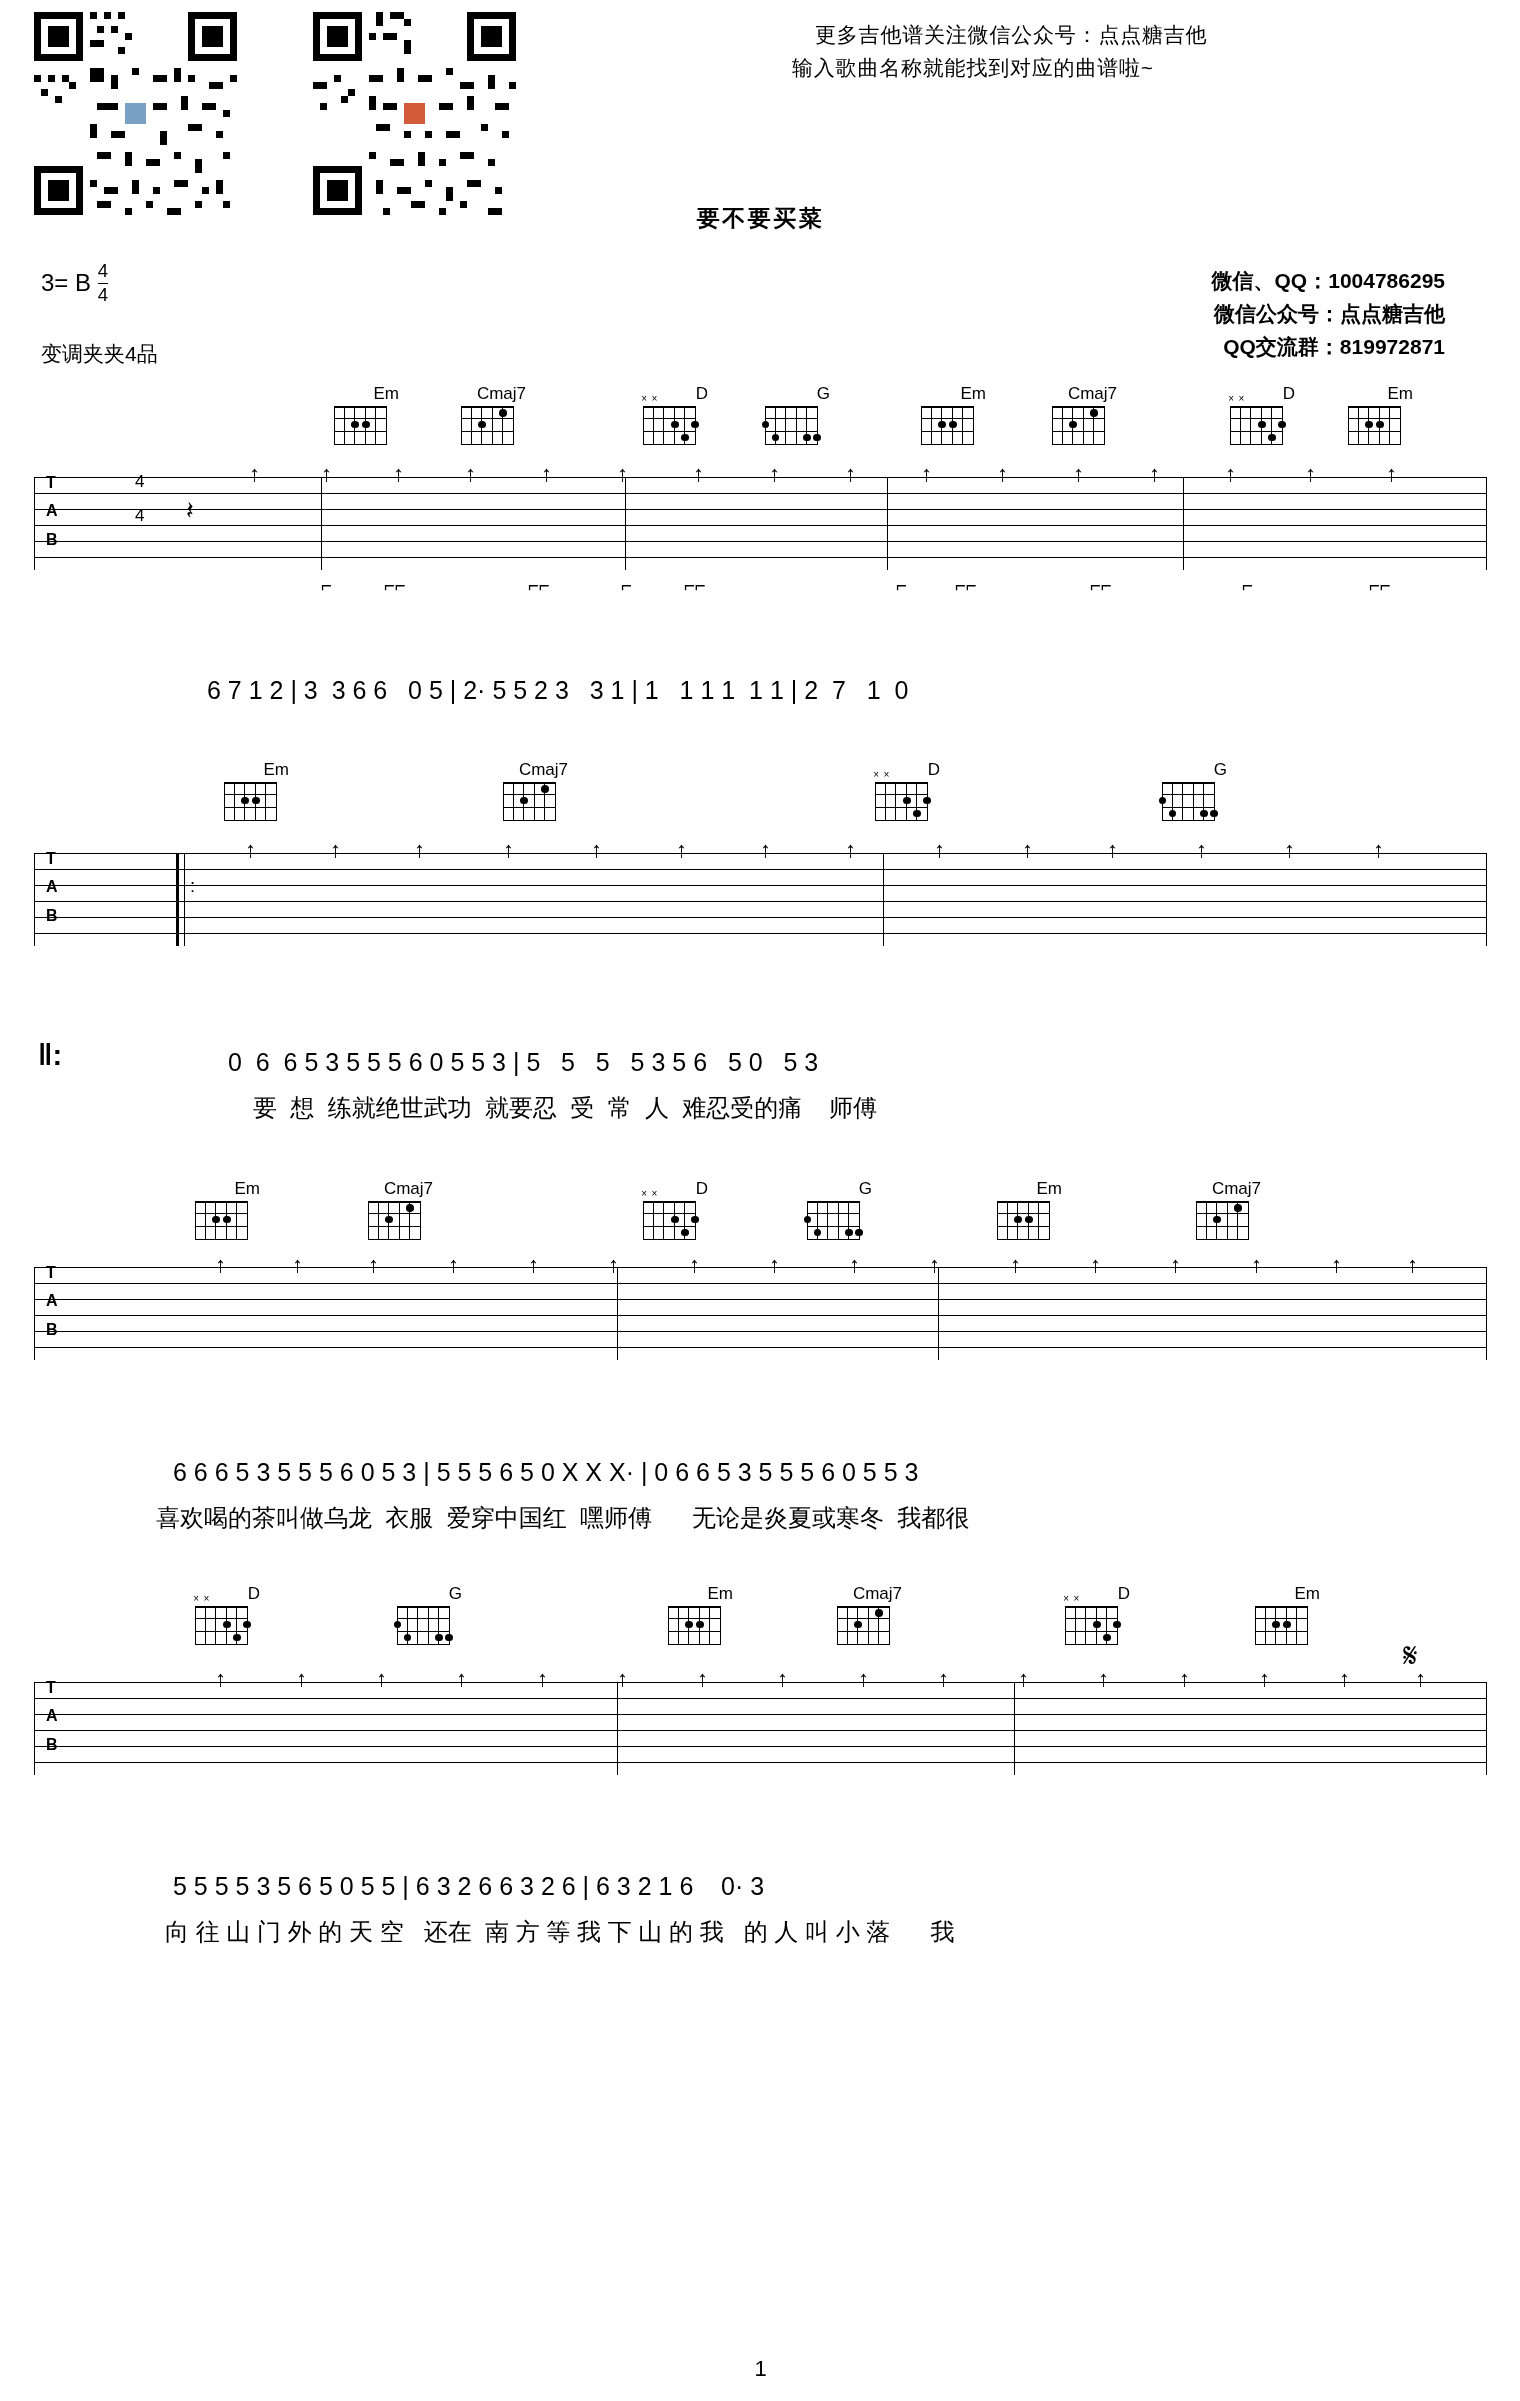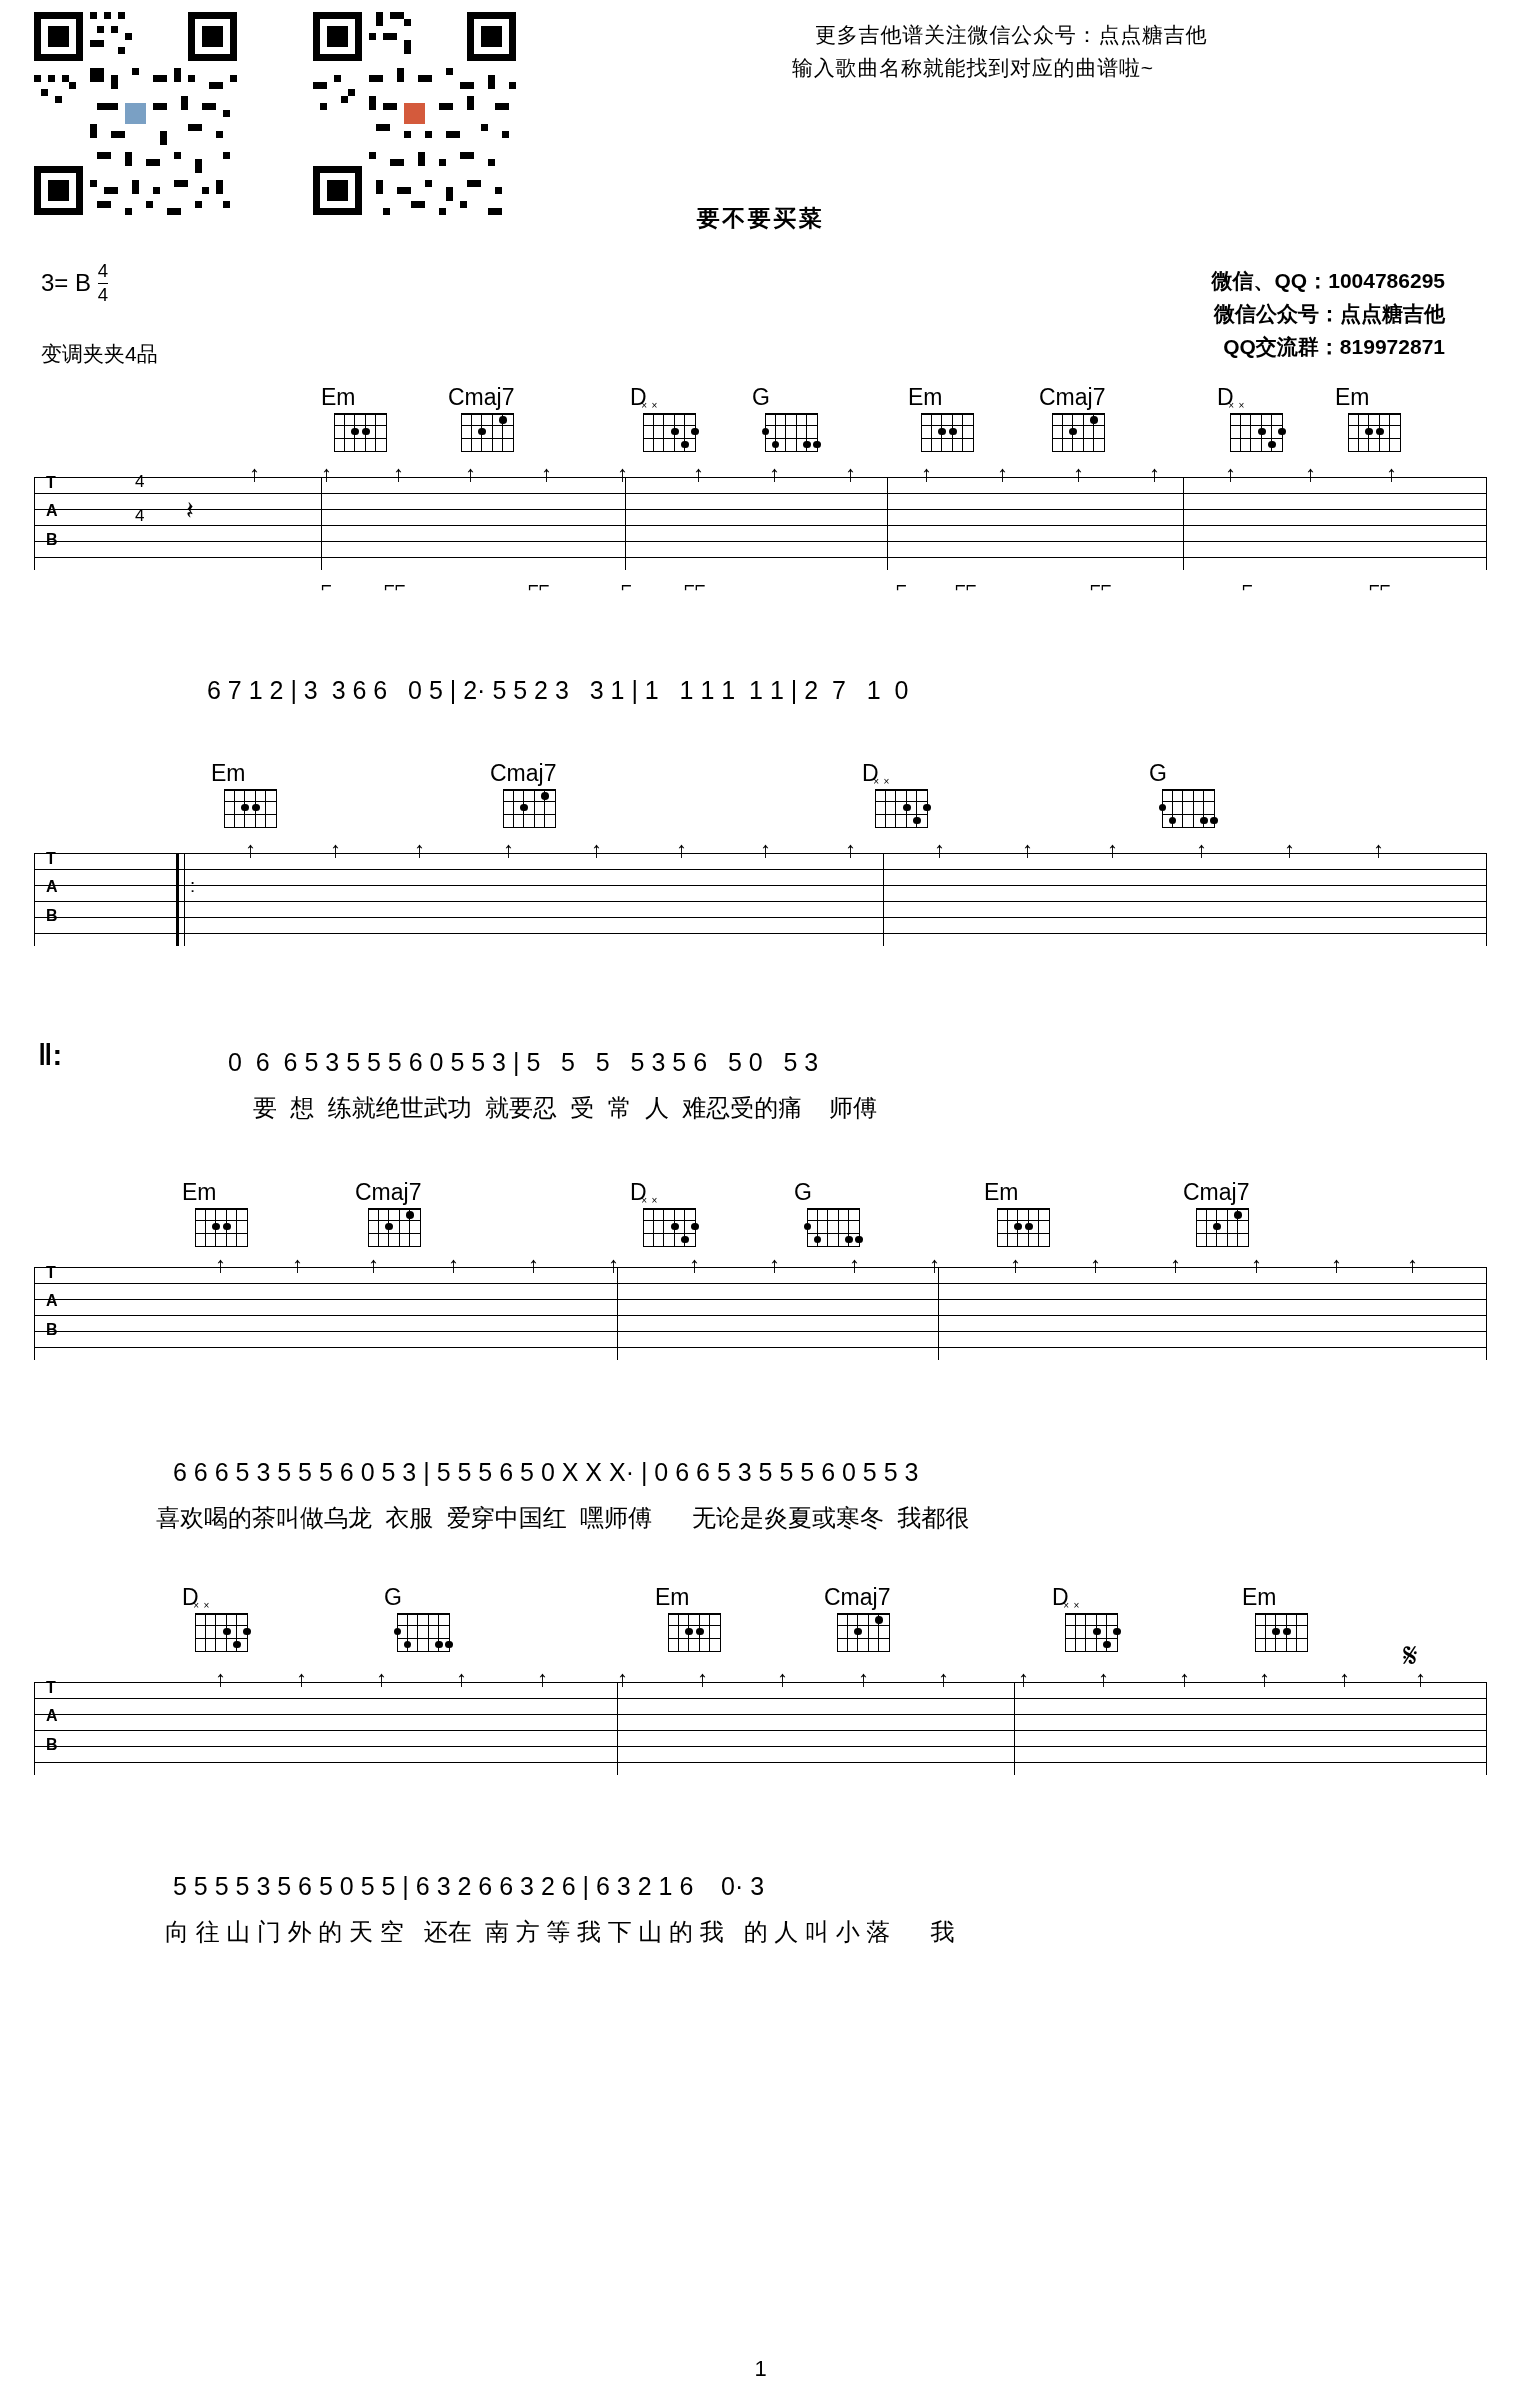--- a/index.html
+++ b/index.html
@@ -15,21 +15,21 @@
   .capo{position:absolute;font-size:21px;}
   .contact{position:absolute;right:76px;text-align:right;font-size:21px;line-height:33px;font-weight:700;}
 
   .frac{display:inline-block;vertical-align:middle;text-align:center;line-height:1;font-size:18.6px;margin-left:6.8px;position:relative;top:-1.7px;}
   .frac b{display:block;font-weight:400;}
   .frac .bar{display:block;height:1.7px;background:#000;margin:1.7px 0;}
 
   
   .chord-row{position:absolute;left:0;width:100%;height:59px;}
   .chordbox{position:absolute;width:78px;}
-  .chordbox .cname{text-align:left;font-size:23px;margin-bottom:1.7px;}
+  .chordbox .cname{text-align:right;font-size:17px;margin-bottom:1.7px;}
   .chordbox .grid{position:relative;width:52px;height:39px;margin:0 auto;}
   .chordbox .grid .nut{position:absolute;left:0;top:0;width:100%;height:2.5px;background:#000;}
   .chordbox .grid .v{position:absolute;top:0;width:0.8px;height:100%;background:#000;}
   .chordbox .grid .h{position:absolute;left:0;width:100%;height:0.8px;background:#000;}
   .chordbox .dot{position:absolute;width:7.6px;height:7.6px;border-radius:50%;background:#000;}
   .chordbox .mark{position:absolute;top:-12.7px;font-size:10px;}
 
   .tab{position:absolute;left:34px;width:1453px;height:93px;}
   .tab .line{position:absolute;left:0;width:100%;height:0.8px;background:#000;}
   .tab .endbar{position:absolute;top:0;width:0.8px;height:100%;background:#000;}

